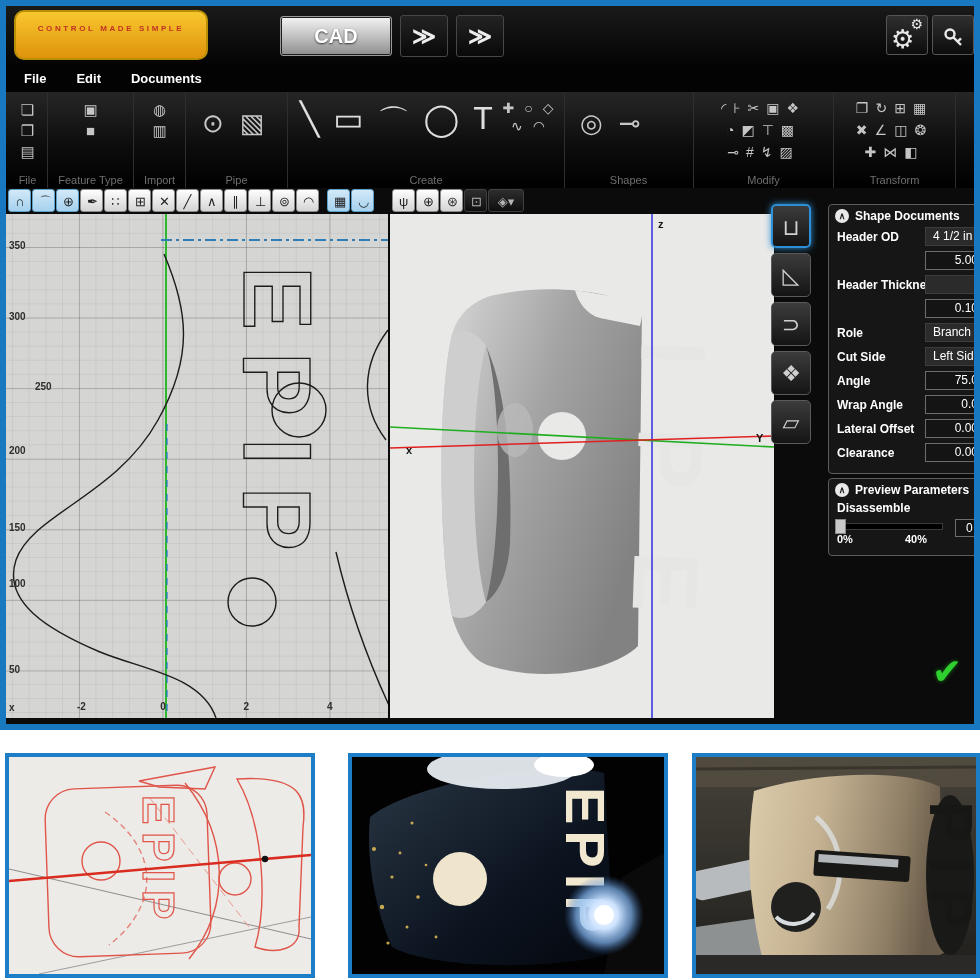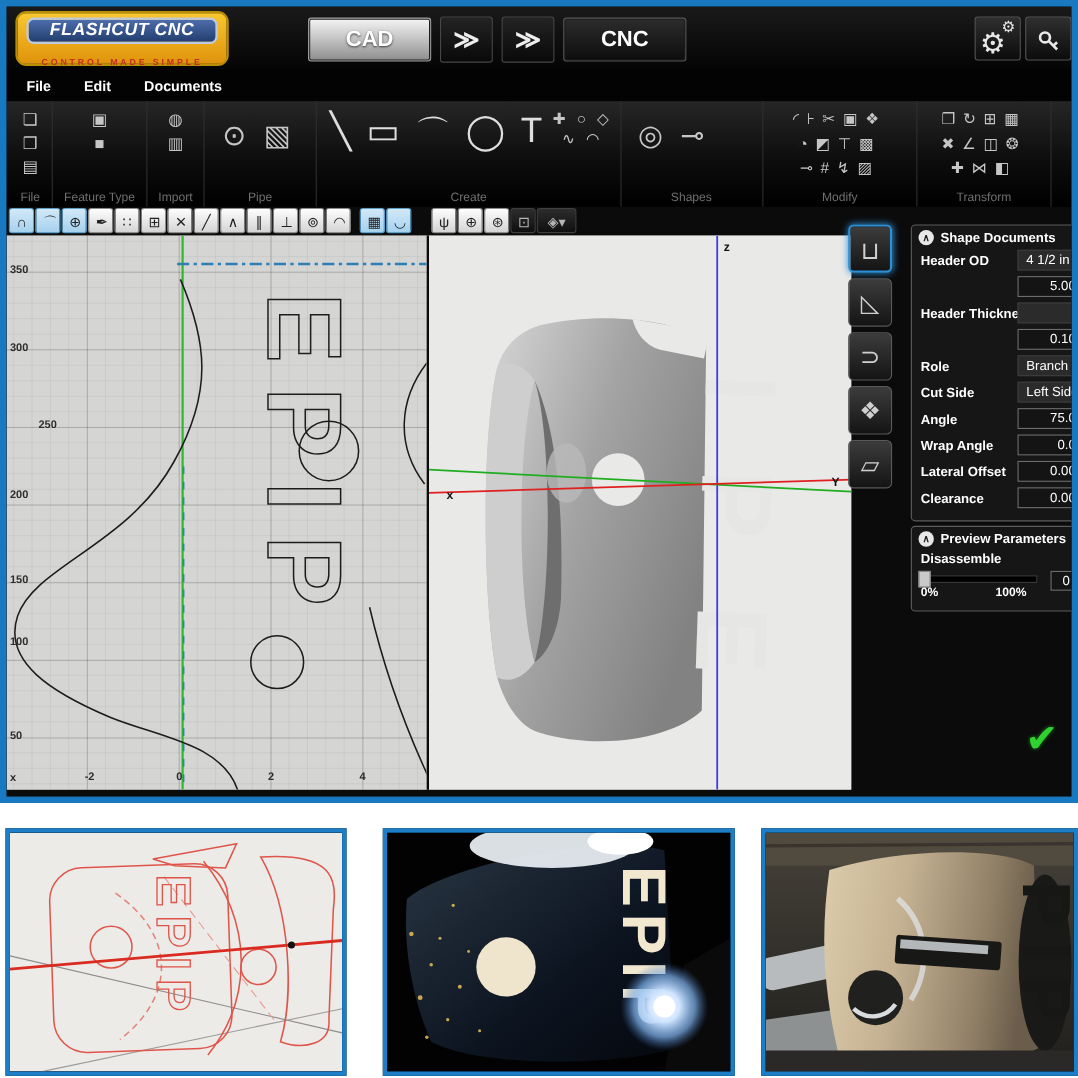--- a/index.html
+++ b/index.html
@@ -124,28 +124,26 @@
 </style>
 </head>
 <body>
 
 <div class="page">
 
   <div class="app">
 
     <div class="topbar">
       <div class="logo">
-        <div class="logo-inner">FLASHCUT CNC</div>
         <div class="logo-sub">CONTROL MADE SIMPLE</div>
       </div>
       <div class="nav" id="nav">
           <button class="nav-btn active">CAD</button>
           <div class="nav-chev">≫</div>
           <div class="nav-chev">≫</div>
-          <button class="nav-btn">CNC</button>
         </div>
       <div class="top-actions">
         <button class="icon-btn">
           <span class="gear1">⚙</span>
           <span class="gear2">⚙</span>
         </button>
         <button class="icon-btn">
           <svg viewBox="0 0 24 24" width="24" height="24" style="margin-top:6px">
             <circle cx="9" cy="9" r="4.5" fill="none" stroke="#e8e8e8" stroke-width="2.4"></circle>
             <path d="M12.4,12.4 L20,20 M16.6,16.6 L20,13.4" stroke="#e8e8e8" stroke-width="2.4" fill="none"></path>
@@ -363,21 +361,21 @@
 
       <aside class="panel panel-preview">
         <div class="phead">
           <div class="pchev">∧</div>
           <div class="ptitle">Preview Parameters</div>
         </div>
         <div class="slider-label">Disassemble</div>
         <div class="slider-track"></div>
         <div class="slider-thumb"></div>
         <div class="slider-min">0%</div>
-        <div class="slider-max">100%</div>
+        <div class="slider-max">40%</div>
         <div class="slider-value">0</div>
       </aside>
 
       <div class="confirm-check">✔</div>
     </div>
   </div>
 
   <figure class="photo photo1">
     <svg viewBox="0 0 302 217" width="302" height="217">
       <rect x="0" y="0" width="302" height="217" fill="#ecebe8"></rect>

